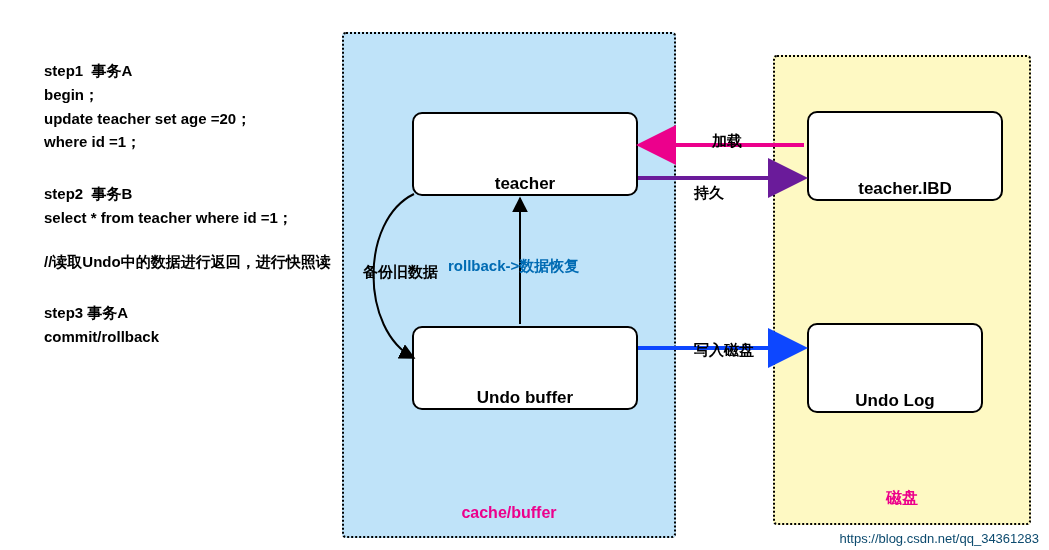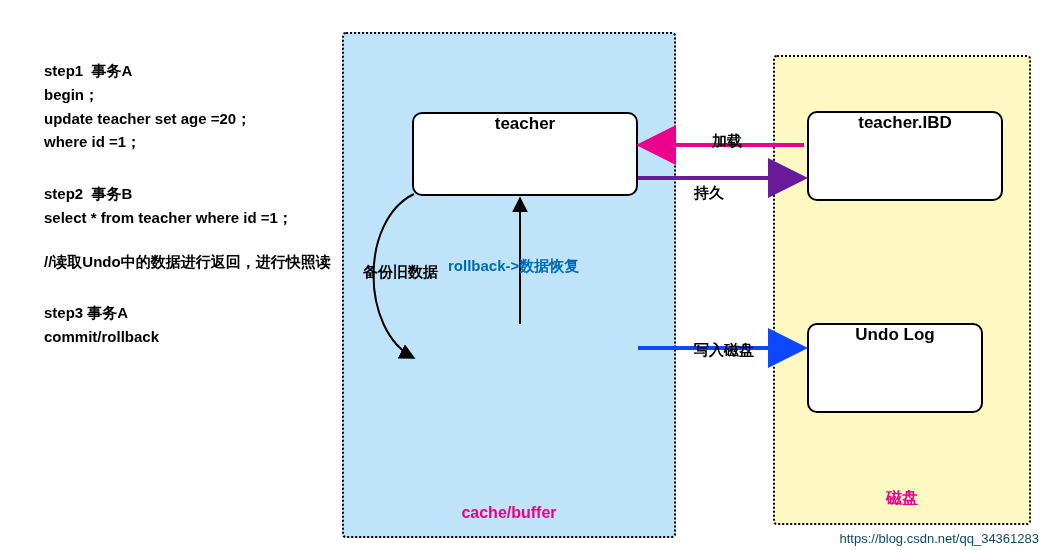--- a/index.html
+++ b/index.html
@@ -54,21 +54,21 @@
   }
   .node {
     position: absolute;
     background: #fff;
     border: 2px solid #000;
     border-radius: 10px;
     text-align: center;
     font-weight: bold;
     font-size: 17px;
     display: flex;
-    align-items: flex-start;
+    align-items: flex-end;
     justify-content: center;
   }
   .node.teacher    { left: 68px; top: 78px;  width: 226px; height: 84px; }
   .node.undo       { left: 68px; top: 292px; width: 226px; height: 84px; }
   .node.teacheribd { left: 32px; top: 54px;  width: 196px; height: 90px; }
   .node.undolog    { left: 32px; top: 266px; width: 176px; height: 90px; }
   .edge-label {
     position: absolute;
     font-weight: bold;
     font-size: 15px;
@@ -110,20 +110,23 @@
   <p>//读取Undo中的数据进行返回，进行快照读</p>
   <div class="gap-lg"></div>
   <p>step3 事务A</p>
   <p>commit/rollback</p>
 </div>
 
 <div class="region cache">
   <div class="node teacher">
     <span>teacher</span>
   </div>
+  <div class="node undo">
+    <span>Undo buffer</span>
+  </div>
   <div class="region-label">cache/buffer</div>
 </div>
 
 <div class="region disk">
   <div class="node teacheribd">
     <span>teacher.IBD</span>
   </div>
   <div class="node undolog">
     <span>Undo Log</span>
   </div>

